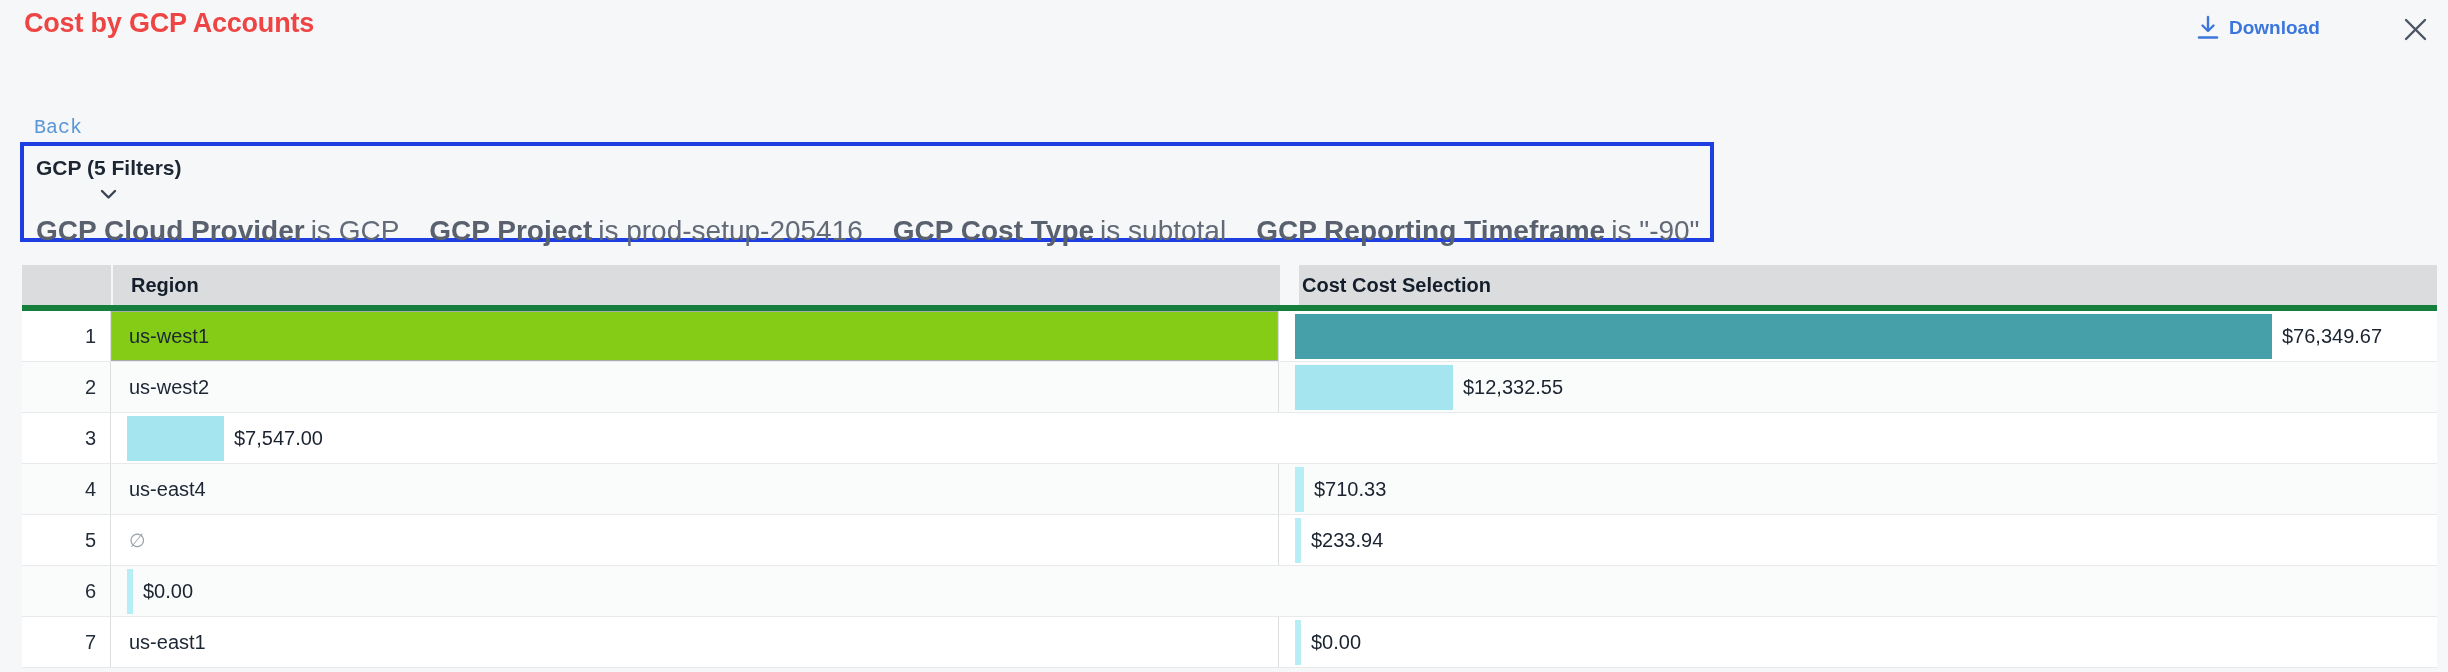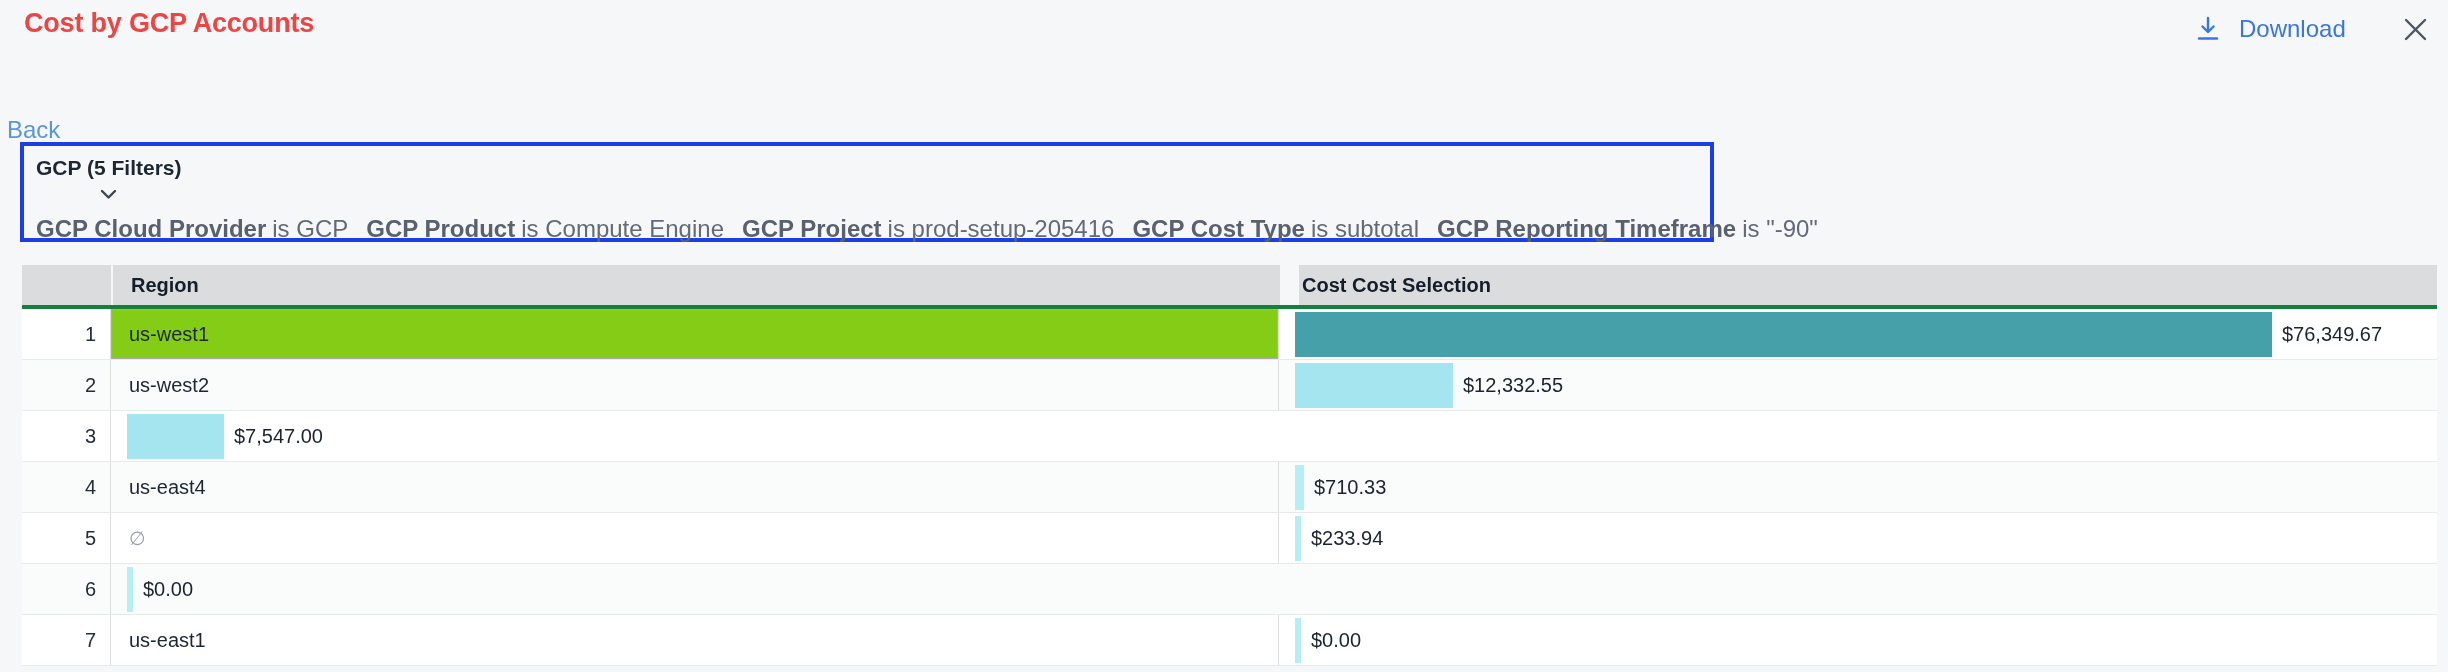--- a/index.html
+++ b/index.html
@@ -3,38 +3,38 @@
 <meta charset="utf-8">
 <style>
   html,body{margin:0;padding:0;}
   body{width:2448px;height:672px;overflow:hidden;background:#f6f7f8;
        font-family:"Liberation Sans",sans-serif;-webkit-font-smoothing:antialiased;}
   .page{position:relative;width:2448px;height:672px;}
 
   
   .title{position:absolute;left:24px;top:8px;margin:0;font-size:27px;font-weight:700;
          color:#ef4444;letter-spacing:-0.2px;}
-  .download{position:absolute;left:2196px;top:15px;display:flex;align-items:center;gap:19px;
-            color:#3b76dd;font-size:24px;font-weight:400;cursor:pointer;}
+  .download{position:absolute;left:2196px;top:15px;display:flex;align-items:center;gap:9px;
+            color:#3b76dd;font-size:19px;font-weight:700;cursor:pointer;}
   .close-btn{position:absolute;left:2402px;top:16px;width:27px;height:27px;cursor:pointer;}
 
   
-  .back{position:absolute;left:7px;top:116px;font-size:24px;color:#5b97d6;cursor:pointer;text-decoration:none;}
+  .back{position:absolute;left:34px;top:116px;font-size:20px;color:#5b97d6;cursor:pointer;text-decoration:none;font-family:Liberation Mono, monospace;}
 
   
   .filterbox{position:absolute;left:20px;top:142px;width:1694px;height:100px;
              border:4px solid #1d3fe2;box-sizing:border-box;}
   .fsummary{margin:10px 0 0 12px;display:inline-flex;align-items:center;gap:9px;
             font-size:21px;font-weight:600;color:#1d2734;cursor:pointer;flex-direction:column;}
-  .filters{margin:15px 0 0 12px;display:flex;gap:18px;font-size:24px;color:#626a78;white-space:nowrap;}
+  .filters{margin:15px 0 0 12px;display:flex;gap:30px;font-size:28px;color:#626a78;white-space:nowrap;}
   .f-field{font-weight:700;color:#59616f;margin-right:6px;}
 
   
   .table{position:absolute;left:22px;top:265px;width:2415px;}
-  .thead{display:flex;height:40px;border-bottom:4px solid #15803d;}
+  .thead{display:flex;height:40px;border-bottom:6px solid #15803d;}
   .th{background:#dbdcde;font-weight:700;font-size:20px;color:#141e2b;
       display:flex;align-items:center;box-sizing:border-box;cursor:pointer;}
   .th.num{width:89px;margin-right:2px;}
   .th.region{width:1167px;padding-left:18px;margin-right:19px;}
   .th.cost{flex:1;padding-left:3px;}
 
   .row{display:flex;height:51px;box-sizing:border-box;border-bottom:1px solid #e8e9ea;background:#ffffff;cursor:pointer;}
   .row.even{background:#fafbfb;}
   .cell{display:flex;align-items:center;box-sizing:border-box;font-size:20px;}
   .cell.num{width:89px;justify-content:flex-end;padding-right:14px;color:#242d3a;border-right:1px solid #dcdddf;}
@@ -74,21 +74,20 @@
 
   <div class="filterbox">
     <div class="fsummary">
       <span>GCP (5 Filters)</span>
       <svg width="17" height="11" viewBox="0 0 17 11">
         <path d="M2 2 L8.5 8.5 L15 2" fill="none" stroke="#3a4452" stroke-width="2.4" stroke-linecap="round" stroke-linejoin="round"></path>
       </svg>
     </div>
     <div class="filters" id="filters-row">
         <span><span class="f-field">GCP Cloud Provider</span><span>is GCP</span></span>
-        <span><span class="f-field">GCP Product</span><span>is Compute Engine</span></span>
         <span><span class="f-field">GCP Project</span><span>is prod-setup-205416</span></span>
         <span><span class="f-field">GCP Cost Type</span><span>is subtotal</span></span>
         <span><span class="f-field">GCP Reporting Timeframe</span><span>is "-90"</span></span>
       </div>
   </div>
 
   <div class="table">
     <div class="thead">
       <div class="th num"></div>
       <div class="th region">Region</div>

